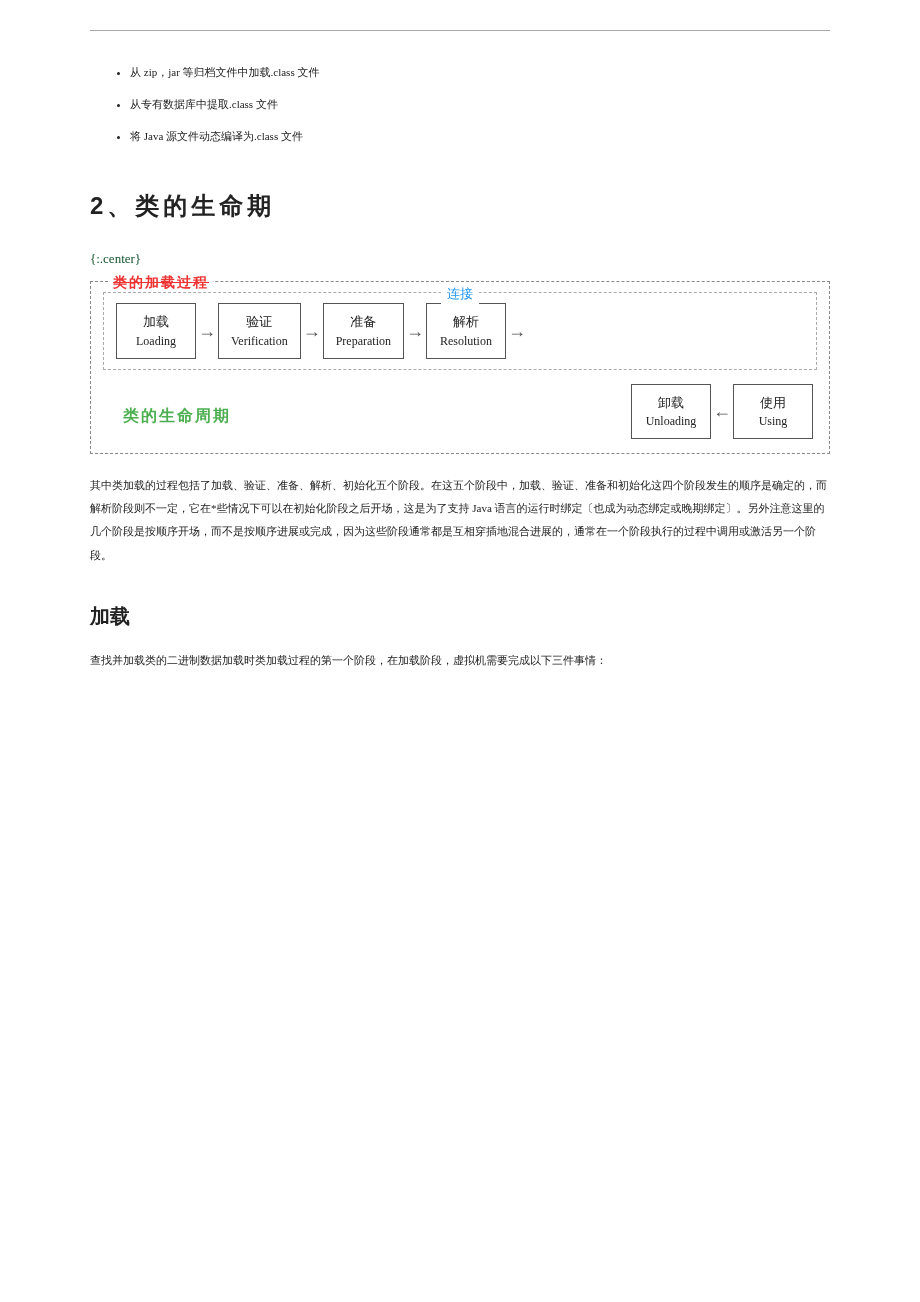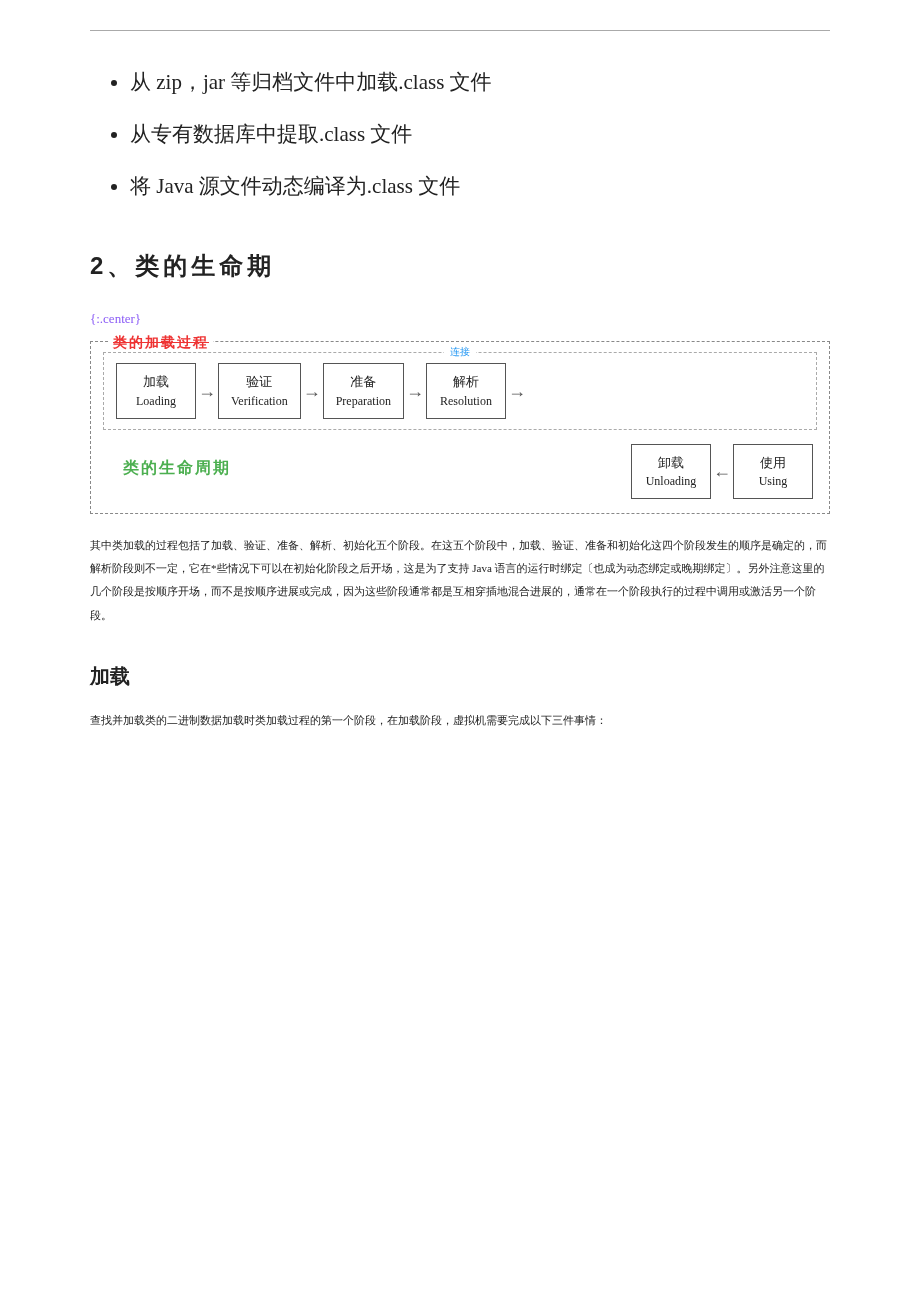--- a/index.html
+++ b/index.html
@@ -19,33 +19,33 @@
       border: none;
       border-top: 1px solid #aaa;
       margin-bottom: 30px;
     }
     ul.bullet-list {
       margin-left: 40px;
       margin-bottom: 20px;
     }
     ul.bullet-list li {
       margin-bottom: 10px;
-      font-size: 21px;
+      font-size: 11px;
       line-height: 2;
     }
     h2.section-title {
       font-size: 24px;
       font-weight: bold;
       letter-spacing: 4px;
       margin: 36px 0 18px 0;
       font-family: "SimHei", "黑体", sans-serif;
     }
     .center-tag {
       font-size: 13px;
-      color: #8b5cf6;
+      color: #14532d;
       margin-bottom: 10px;
     }
     
     .diagram-wrapper {
       margin: 10px 0 20px 0;
       position: relative;
       text-decoration: underline;
     }
     .outer-box {
       border: 1.5px dashed #888;
@@ -76,21 +76,21 @@
       justify-content: flex-start;
       gap: 0;
     }
     .inner-dashed-label {
       position: absolute;
       top: -11px;
       left: 50%;
       transform: translateX(-50%);
       background: #fff;
       padding: 0 6px;
-      font-size: 10px;
+      font-size: 13px;
       color: #2196F3;
       white-space: nowrap;
     }
     .flow-box {
       border: 1.5px solid #555;
       padding: 8px 12px;
       text-align: center;
       min-width: 80px;
       background: #fff;
       font-size: 13px;
@@ -109,21 +109,21 @@
       display: flex;
       justify-content: flex-end;
       align-items: center;
       margin-top: 14px;
       padding-right: 4px;
       position: relative;
     }
     .lifecycle-label {
       position: absolute;
       left: 20px;
-      bottom: 16px;
+      bottom: 8px;
       font-size: 16px;
       font-weight: bold;
       color: #4CAF50;
       letter-spacing: 2px;
     }
     .bottom-boxes {
       display: flex;
       align-items: center;
       gap: 0;
       padding-left: 44px;

